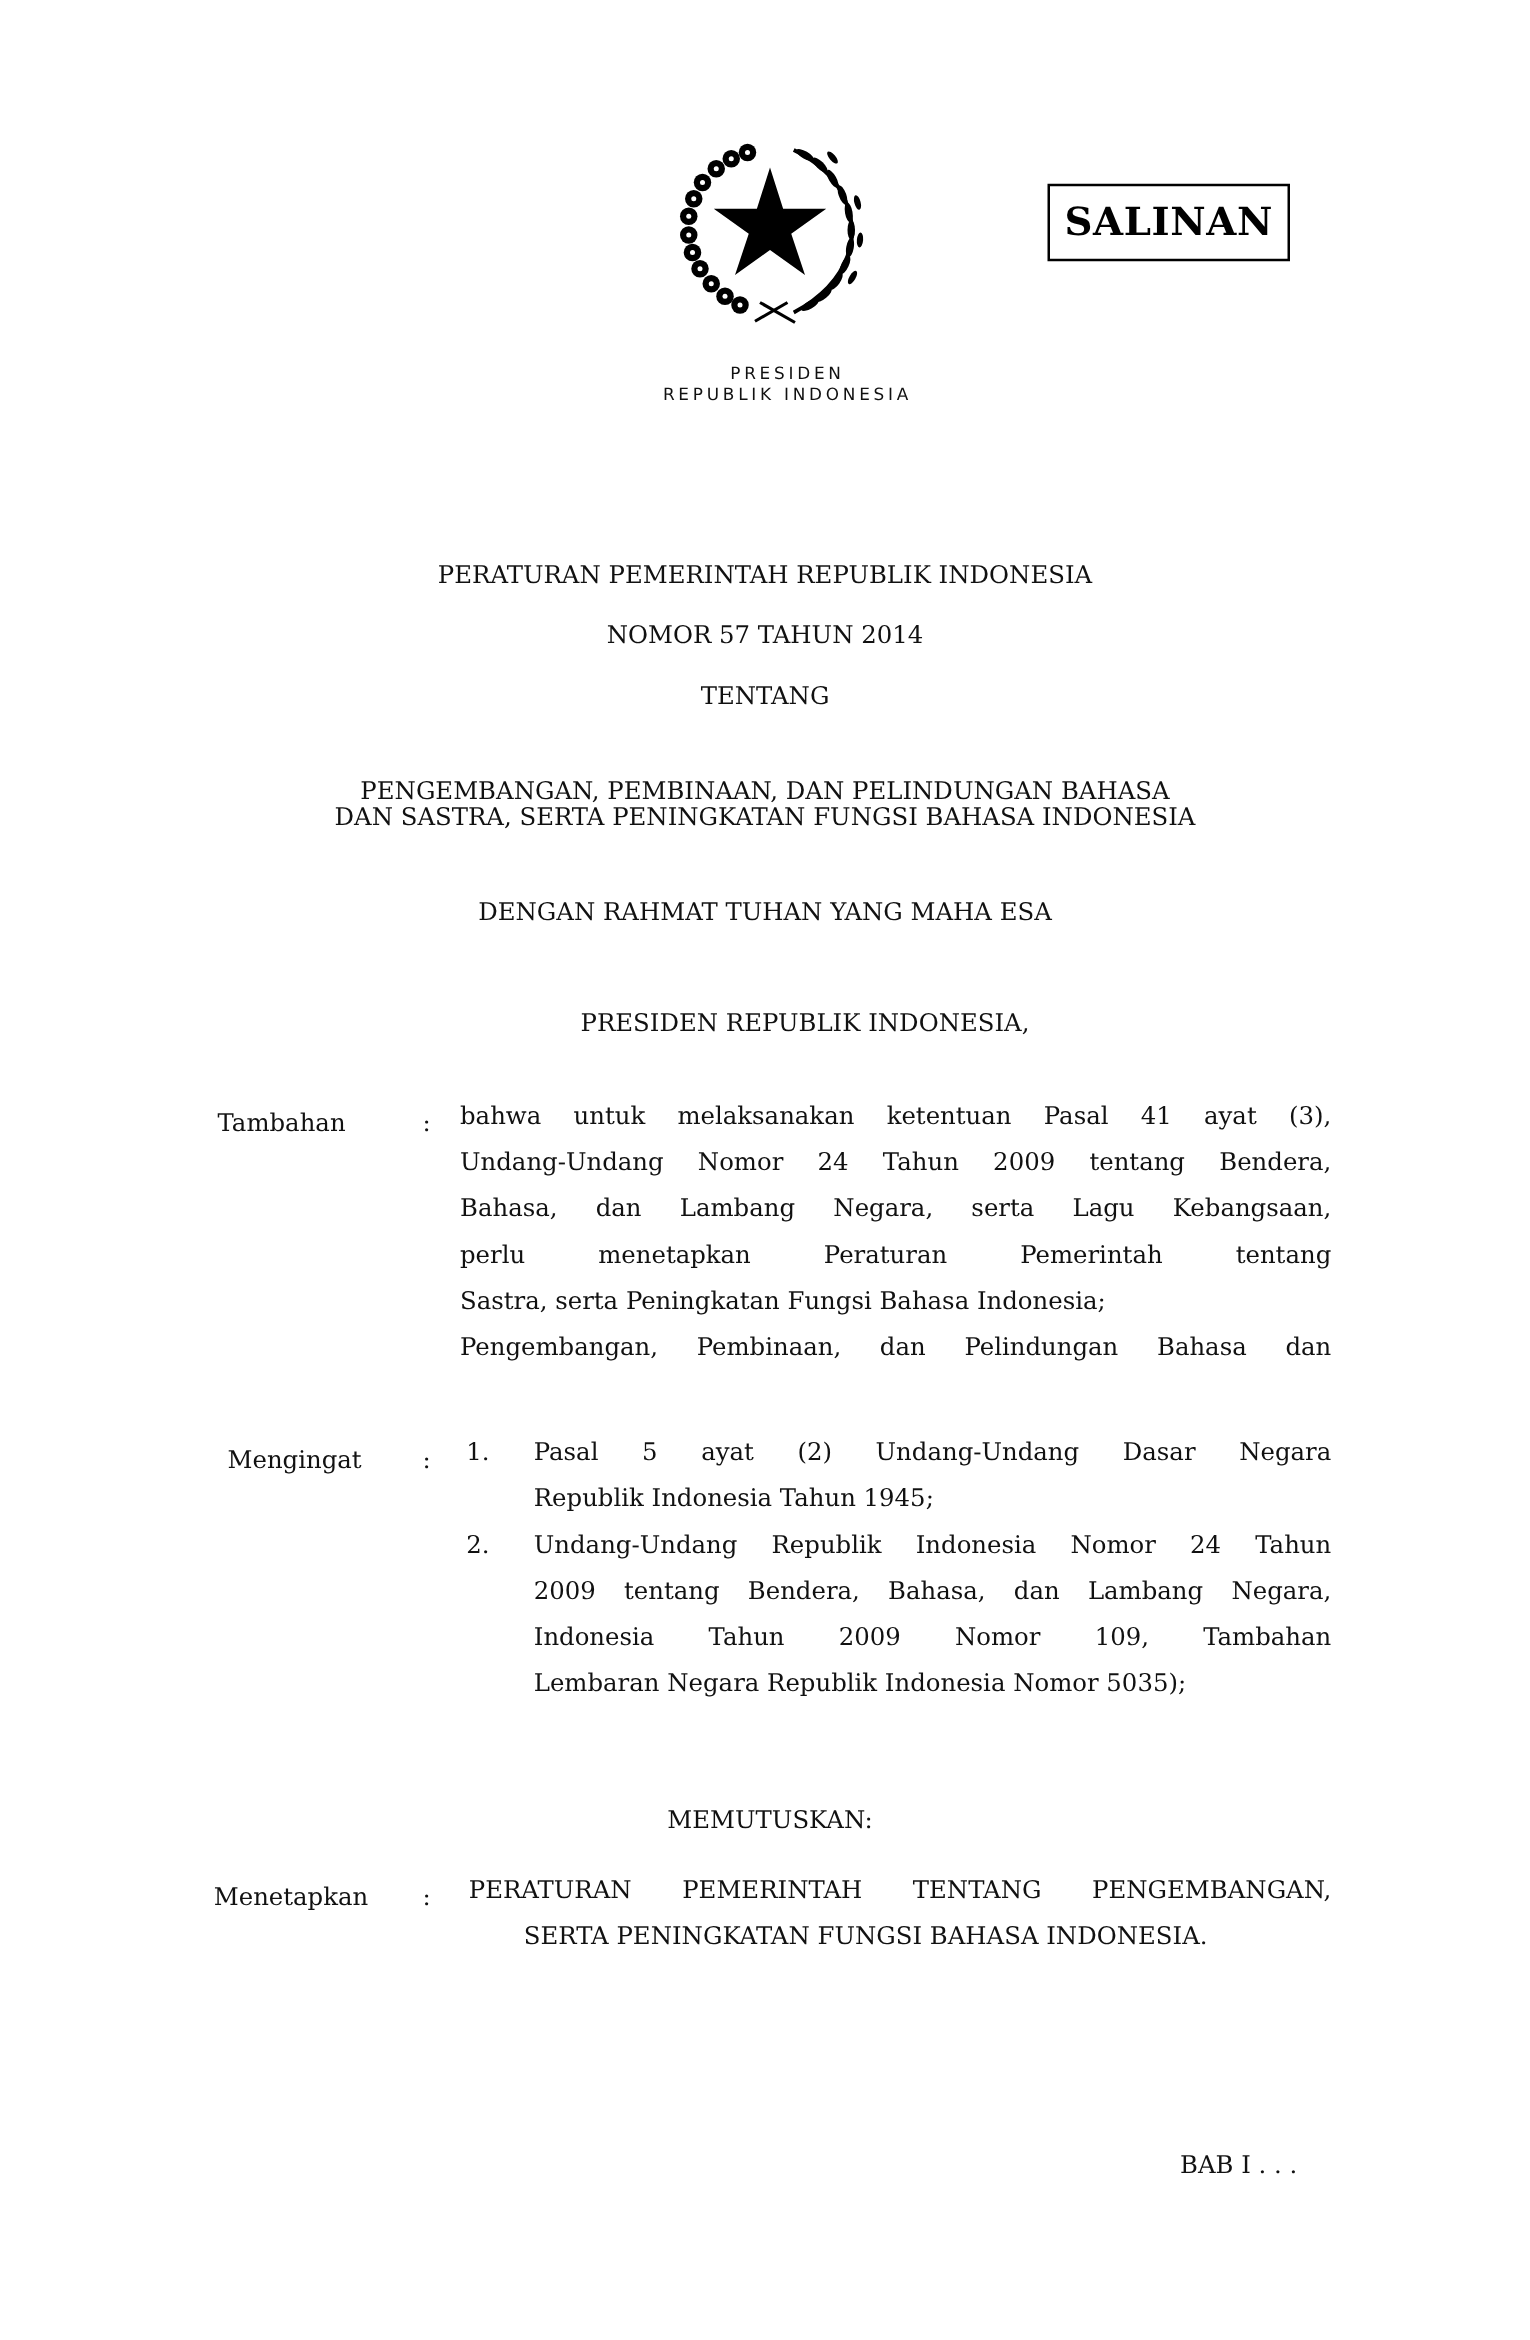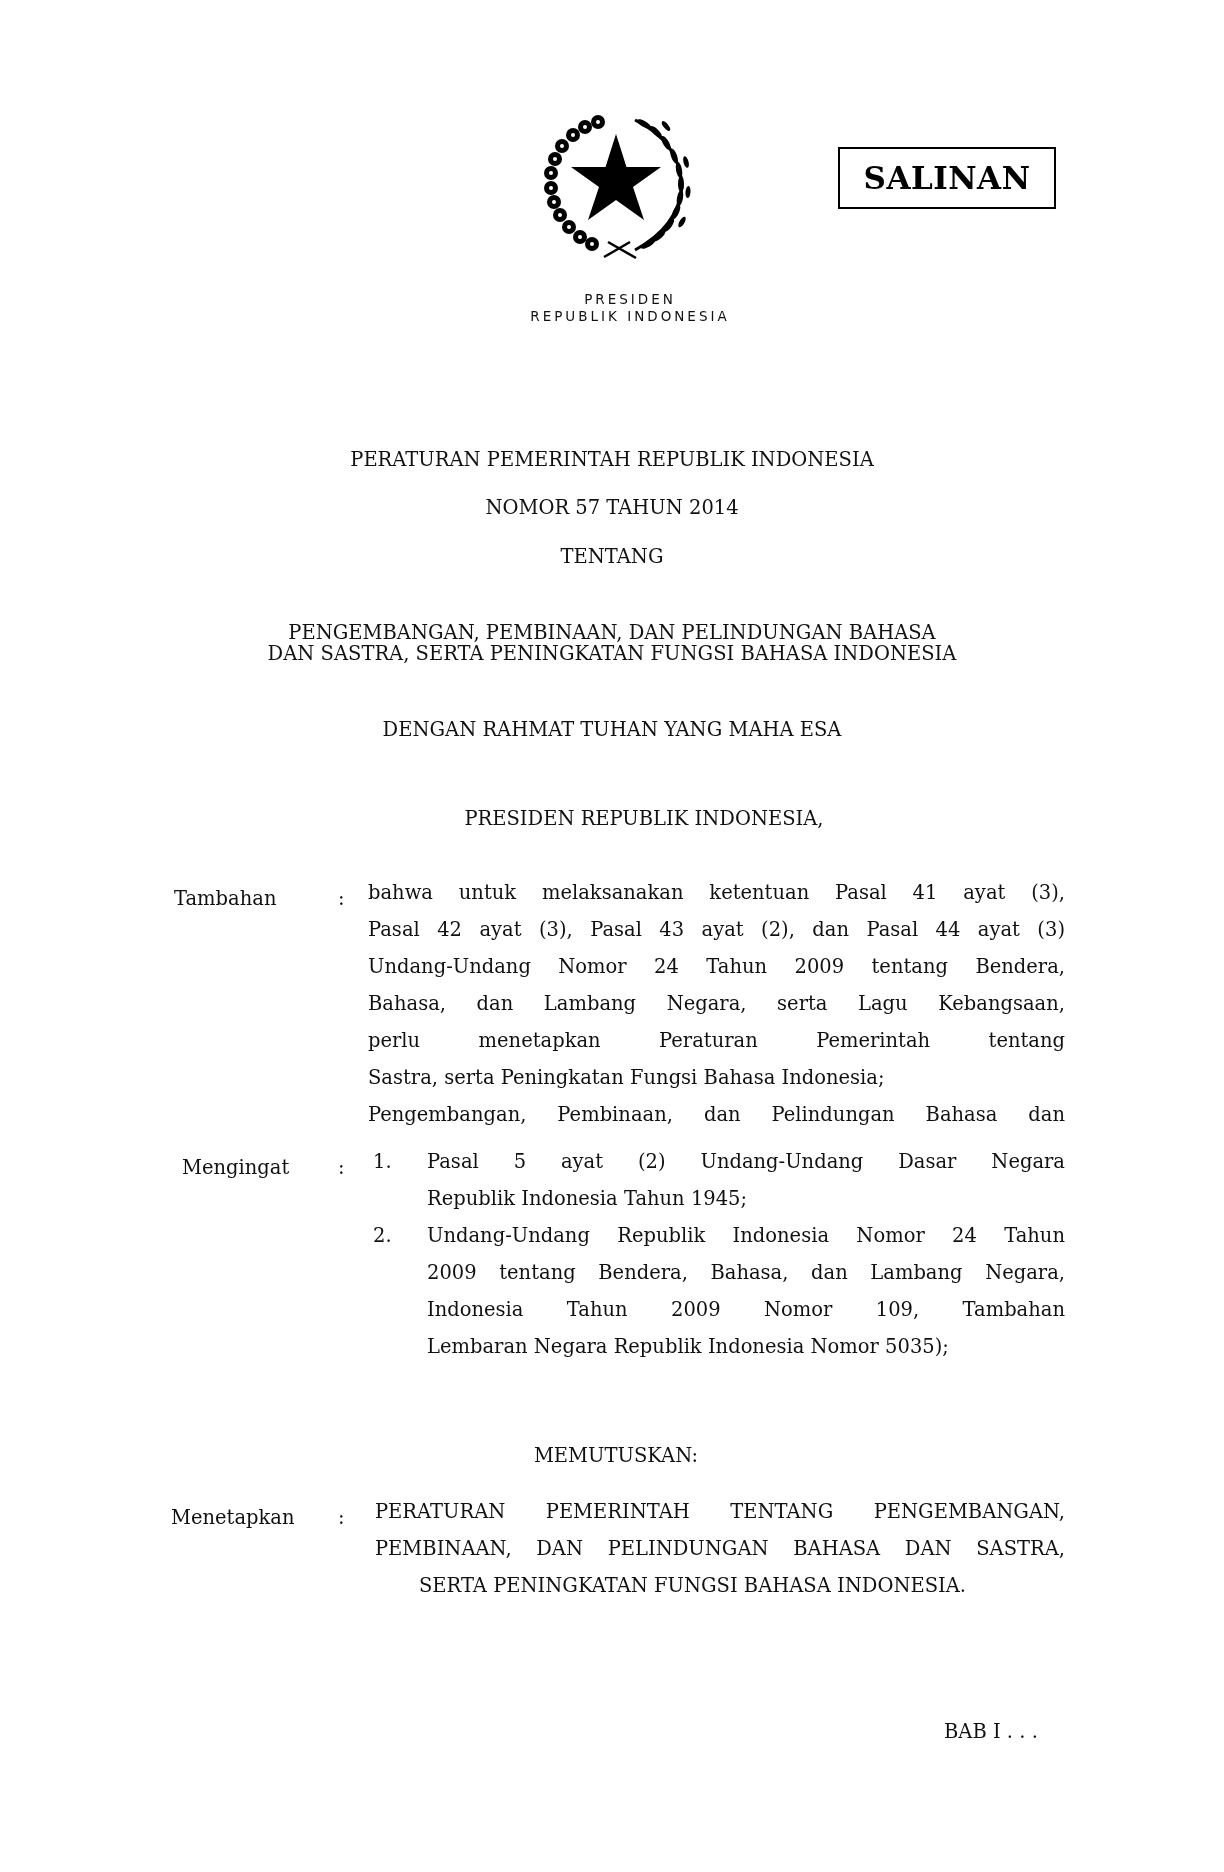--- a/index.html
+++ b/index.html
@@ -1,20 +1,20 @@
 <!DOCTYPE html>
 <html><head>
 <meta charset="utf-8">
 <style>
   html, body { margin: 0; padding: 0; background: #ffffff; }
   body { width: 1224px; height: 1872px; position: relative; overflow: hidden; color: #111111;
          font-family: "DejaVu Serif", serif; }
   .abs { position: absolute; }
   .emblem { left: 540px; top: 112px; width: 152px; height: 150px; }
-  .salinan-box { left: 838px; top: 147px; width: 218px; height: 62px; border: 2.5px solid #000;
+  .salinan-box { left: 838px; top: 147px; width: 194px; height: 62px; border: 2.5px solid #000;
                  display: flex; align-items: center; justify-content: center; box-sizing: border-box; }
   .salinan-text { font-family: "DejaVu Serif", serif; font-weight: bold; font-size: 31px; letter-spacing: 0.5px; color: #000; }
   .emblem-caption { left: 480px; top: 291px; width: 300px; text-align: center;
                     font-family: "DejaVu Sans", sans-serif; font-size: 13.5px; letter-spacing: 3px; line-height: 17px; color: #111; }
   .center-line { left: 0; width: 1224px; text-align: center; font-size: 19.5px; line-height: 24px; white-space: nowrap; }
   .label { font-size: 19.5px; line-height: 24px; white-space: nowrap; }
   .colon { left: 338px; font-size: 19.5px; line-height: 24px; }
   .para { font-size: 19.5px; line-height: 37px; text-align: justify; text-align-last: left; }
   .para .ln { display: block; text-align: justify; text-align-last: justify; height: 37px; white-space: nowrap; }
   .para .ln.last { text-align-last: left; }
@@ -100,21 +100,20 @@
 <div class="abs center-line" style="top: 593px; white-space: nowrap; margin-top: 28px;">PENGEMBANGAN, PEMBINAAN, DAN PELINDUNGAN BAHASA</div>
 <div class="abs center-line" style="top: 642px; white-space: nowrap;">DAN SASTRA, SERTA PENINGKATAN FUNGSI BAHASA INDONESIA</div>
 
 <div class="abs center-line" style="top: 718px; white-space: nowrap;">DENGAN RAHMAT TUHAN YANG MAHA ESA</div>
 <div class="abs center-line" style="top: 807px; white-space: nowrap; margin-left: 32px;">PRESIDEN REPUBLIK INDONESIA,</div>
 
 <div class="abs label" style="left:174px; top:887px">Tambahan</div>
 <div class="abs colon" style="top:887px">:</div>
 <div class="abs para" style="left:368px; top:874px; width:697px">
   <span class="ln" style="white-space: nowrap;">bahwa untuk melaksanakan ketentuan Pasal 41 ayat (3),</span>
-  <span class="ln" style="white-space: nowrap;">Pasal 42 ayat (3), Pasal 43 ayat (2), dan Pasal 44 ayat (3)</span>
   <span class="ln" style="white-space: nowrap;">Undang-Undang Nomor 24 Tahun 2009 tentang Bendera,</span>
   <span class="ln" style="white-space: nowrap;">Bahasa, dan Lambang Negara, serta Lagu Kebangsaan,</span>
   <span class="ln" style="white-space: nowrap;">perlu menetapkan Peraturan Pemerintah tentang</span>
   <span class="ln last" style="white-space: nowrap;">Sastra, serta Peningkatan Fungsi Bahasa Indonesia;</span>
   <span class="ln" style="white-space: nowrap;">Pengembangan, Pembinaan, dan Pelindungan Bahasa dan</span>
 </div>
 
 <div class="abs label" style="left:182px; top:1156px">Mengingat</div>
 <div class="abs colon" style="top:1156px">:</div>
 
@@ -131,17 +130,16 @@
   <span class="ln" style="white-space: nowrap;">Indonesia Tahun 2009 Nomor 109, Tambahan</span>
   <span class="ln last" style="white-space: nowrap;">Lembaran Negara Republik Indonesia Nomor 5035);</span>
 </div>
 
 <div class="abs center-line" style="top: 1444px; left: 0px; width: 1224px; padding-left: 8px; box-sizing: border-box; white-space: nowrap;">MEMUTUSKAN:</div>
 
 <div class="abs label" style="left:171px; top:1506px">Menetapkan</div>
 <div class="abs colon" style="top:1506px">:</div>
 <div class="abs caps-block" style="left:375px; top:1493px; width:690px">
   <span class="ln" style="white-space: nowrap;">PERATURAN PEMERINTAH TENTANG PENGEMBANGAN,</span>
-  <span class="ln" style="white-space: nowrap;">PEMBINAAN, DAN PELINDUNGAN BAHASA DAN SASTRA,</span>
   <span class="ln last" style="white-space: nowrap; margin-left: 44px;">SERTA PENINGKATAN FUNGSI BAHASA INDONESIA.</span>
 </div>
 
 <div class="abs bab">BAB I . . .</div>
 
 </body></html>

